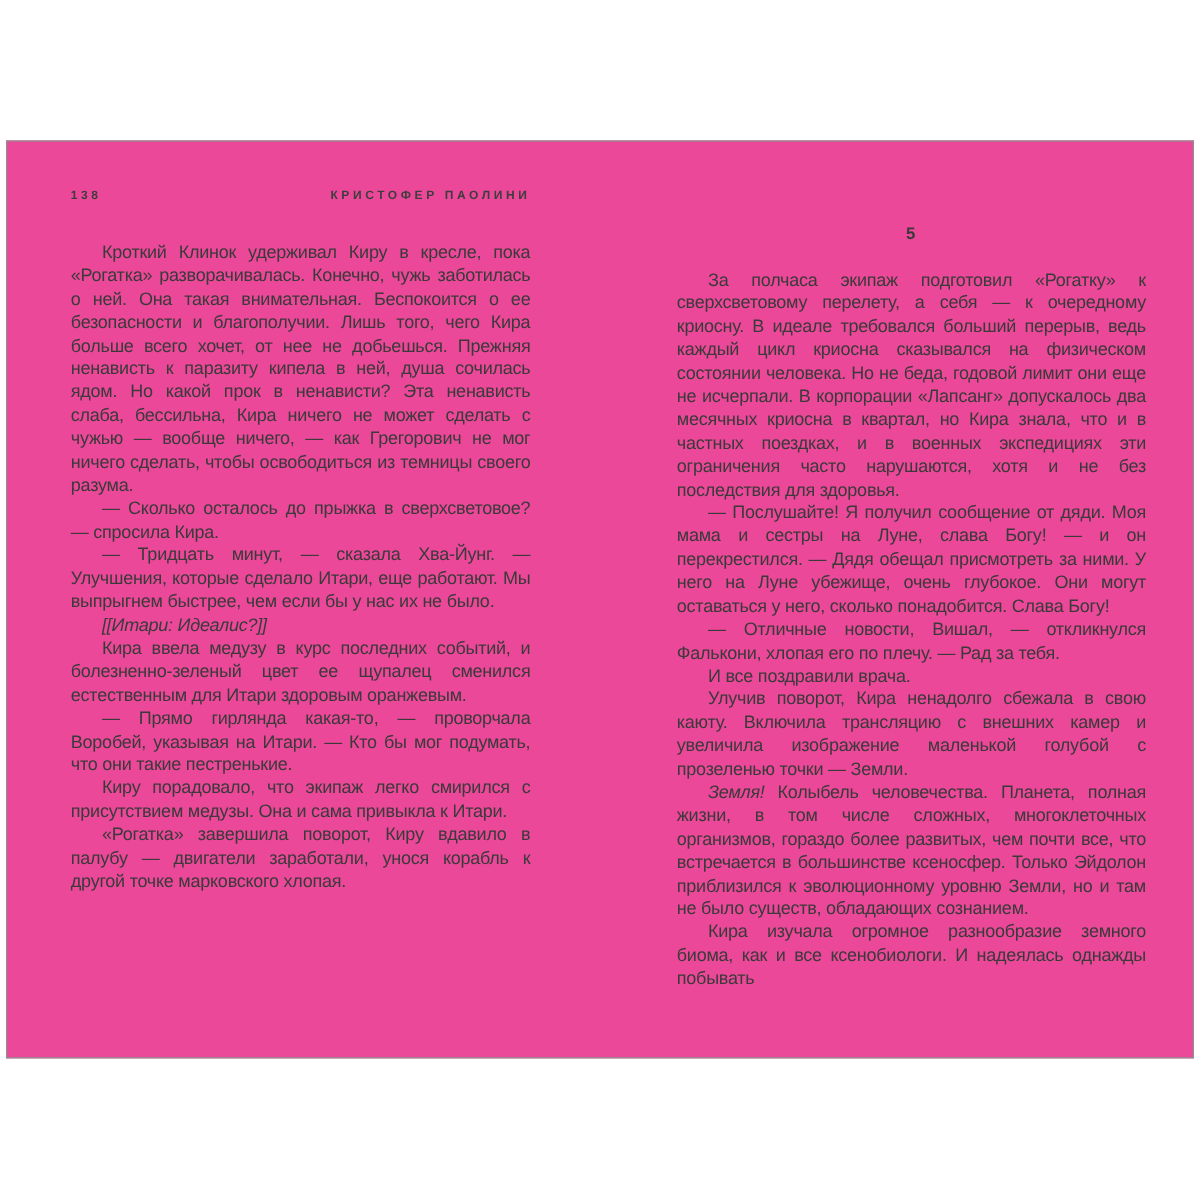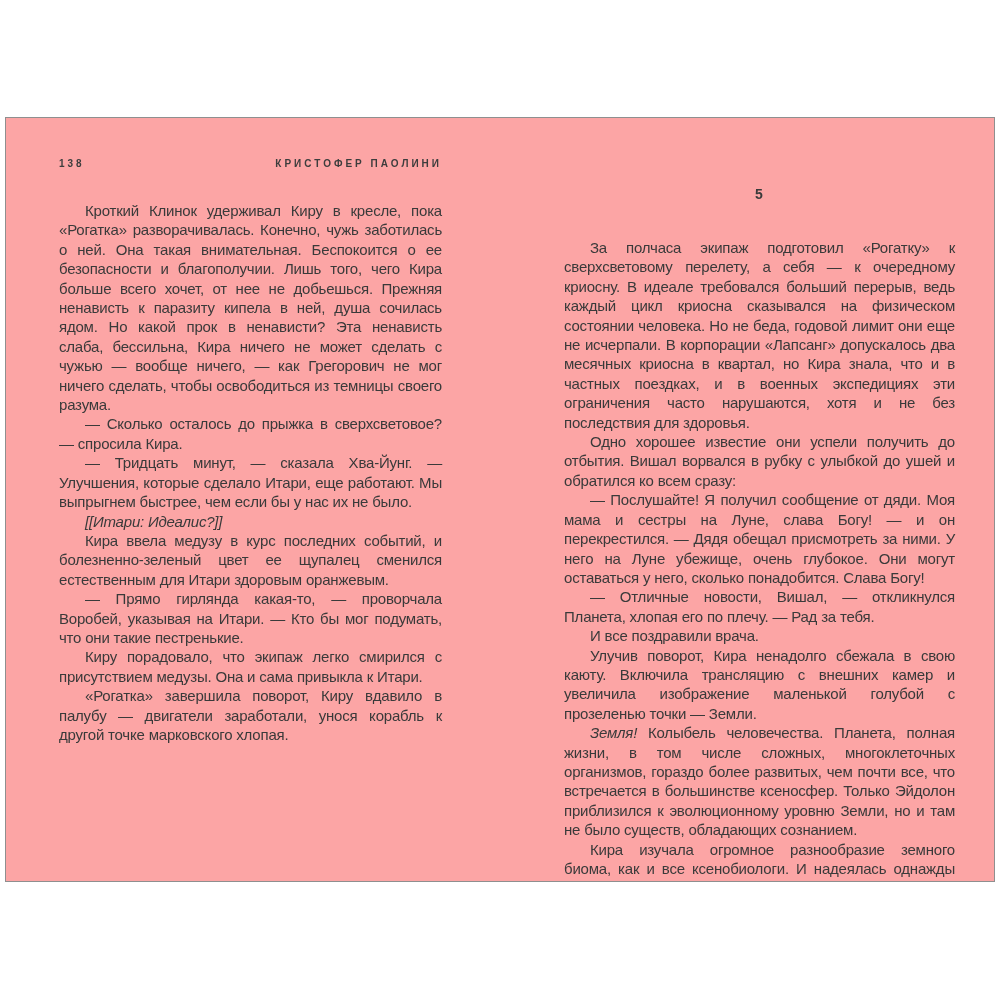--- a/index.html
+++ b/index.html
@@ -11,21 +11,21 @@
     font-family: "Liberation Sans", sans-serif;
     -webkit-font-smoothing: antialiased;
   }
   .spread {
     position: absolute;
     left: 5px;
     top: 117px;
     width: 988px;
     height: 763px;
     border: 1px solid #8f8f8f;
-    background: #fca5a5;
+    background: #ec4899;
     display: flex;
     overflow: hidden;
   }
   .page {
     box-sizing: border-box;
     width: 50%;
     position: relative;
   }
   .page-left  { padding: 40px 58px 0 53px; }
   .page-right { padding: 40px 39px 0 64px; }
@@ -50,21 +50,21 @@
   }
   .body-text {
     font-size: 15px;
     line-height: 19.4px;
     color: #3a3a3a;
     text-align: justify;
     letter-spacing: -0.2px;
     hyphens: auto;
   }
   .page-left  .body-text { margin-top: 32px; }
-  .page-right .body-text { margin-top: 36px; }
+  .page-right .body-text { margin-top: 22px; }
   .body-text p {
     margin: 0;
     text-indent: 26px;
   }
   .italic { font-style: italic; }
   em { font-style: italic; }
 </style>
 </head>
 <body>
 
@@ -84,23 +84,22 @@
       <p>— Прямо гирлянда какая-то, — проворчала Воробей, указывая на Итари. — Кто бы мог подумать, что они такие пестренькие.</p>
       <p>Киру порадовало, что экипаж легко смирился с присутствием медузы. Она и сама привыкла к Итари.</p>
       <p>«Рогатка» завершила поворот, Киру вдавило в палубу — двигатели заработали, унося корабль к другой точке марковского хлопая.</p>
     </div>
   </div>
 
   <div class="page page-right">
     <div class="chapter-number">5</div>
     <div class="body-text">
       <p>За полчаса экипаж подготовил «Рогатку» к сверхсветовому перелету, а себя — к очередному криосну. В идеале требовался больший перерыв, ведь каждый цикл криосна сказывался на физическом состоянии человека. Но не беда, годовой лимит они еще не исчерпали. В корпорации «Лапсанг» допускалось два месячных криосна в квартал, но Кира знала, что и в частных поездках, и в военных экспедициях эти ограничения часто нарушаются, хотя и не без последствия для здоровья.</p>
-      <p>Одно хорошее известие они успели получить до отбытия. Вишал ворвался в рубку с улыбкой до ушей и обратился ко всем сразу:</p>
       <p>— Послушайте! Я получил сообщение от дяди. Моя мама и сестры на Луне, слава Богу! — и он перекрестился. — Дядя обещал присмотреть за ними. У него на Луне убежище, очень глубокое. Они могут оставаться у него, сколько понадобится. Слава Богу!</p>
-      <p>— Отличные новости, Вишал, — откликнулся Планета, хлопая его по плечу. — Рад за тебя.</p>
+      <p>— Отличные новости, Вишал, — откликнулся Фалькони, хлопая его по плечу. — Рад за тебя.</p>
       <p>И все поздравили врача.</p>
       <p>Улучив поворот, Кира ненадолго сбежала в свою каюту. Включила трансляцию с внешних камер и увеличила изображение маленькой голубой с прозеленью точки — Земли.</p>
       <p><em>Земля!</em><span> Колыбель человечества. Планета, полная жизни, в том числе сложных, многоклеточных организмов, гораздо более развитых, чем почти все, что встречается в большинстве ксеносфер. Только Эйдолон приблизился к эволюционному уровню Земли, но и там не было существ, обладающих сознанием.</span></p>
       <p>Кира изучала огромное разнообразие земного биома, как и все ксенобиологи. И надеялась однажды побывать</p>
     </div>
   </div>
 
 </div>
 
 </body></html>

